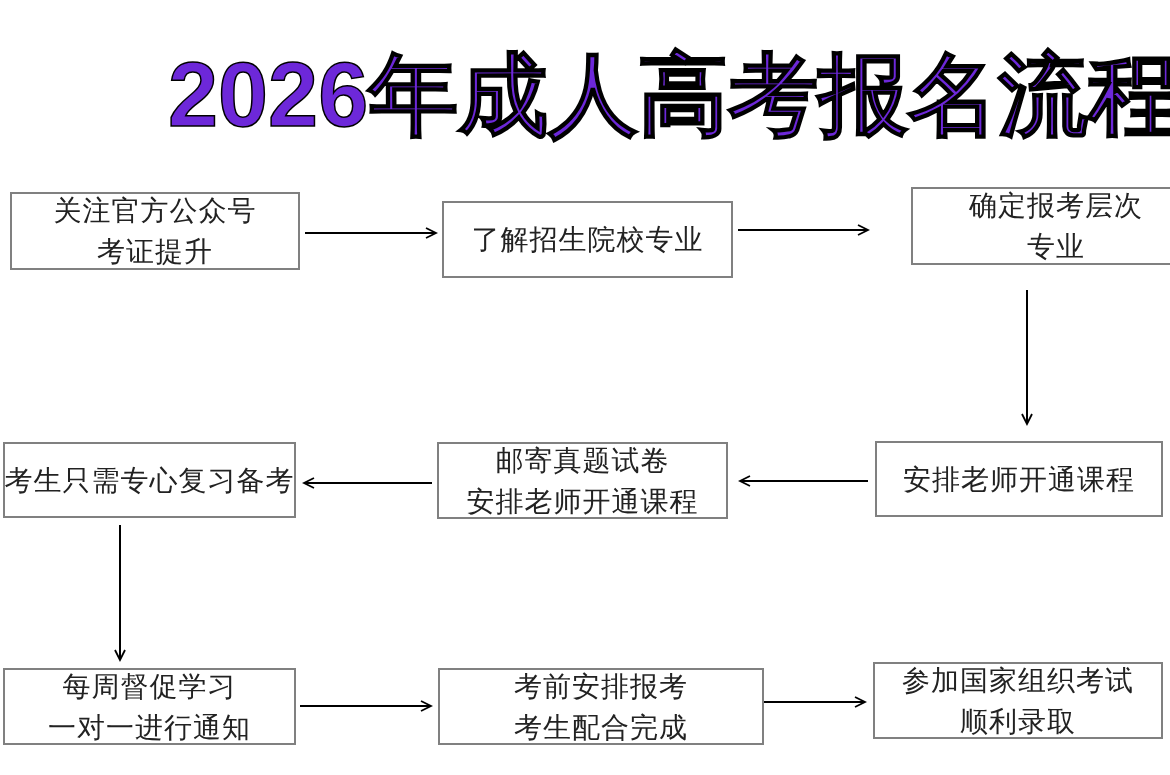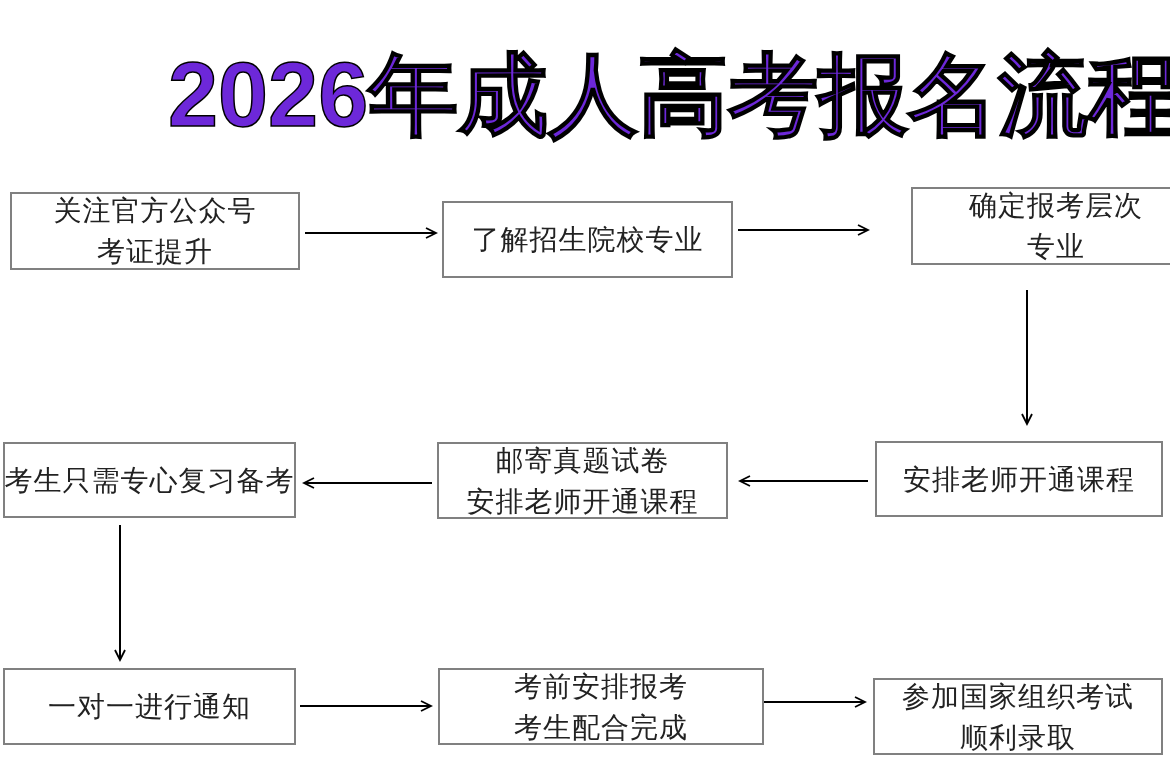--- a/index.html
+++ b/index.html
@@ -94,26 +94,27 @@
   <div class="box" style="left:437px; top:442px; width:291px; height:77px">
     <span class="line">邮寄真题试卷</span>
     <span class="line">安排老师开通课程</span>
   </div>
 
   <div class="box" style="left:3px; top:442px; width:293px; height:76px">
     <span class="line">考生只需专心复习备考</span>
   </div>
 
   <div class="box" style="left:3px; top:668px; width:293px; height:77px">
+    <span class="line">每周督促学习</span>
     <span class="line">一对一进行通知</span>
   </div>
 
   <div class="box" style="left:438px; top:668px; width:326px; height:77px">
     <span class="line">考前安排报考</span>
     <span class="line">考生配合完成</span>
   </div>
 
-  <div class="box" style="left:873px; top:678px; width:290px; height:77px">
+  <div class="box" style="left:873px; top:662px; width:290px; height:77px">
     <span class="line">参加国家组织考试</span>
     <span class="line">顺利录取</span>
   </div>
 
 </div>
 
 </body></html>

